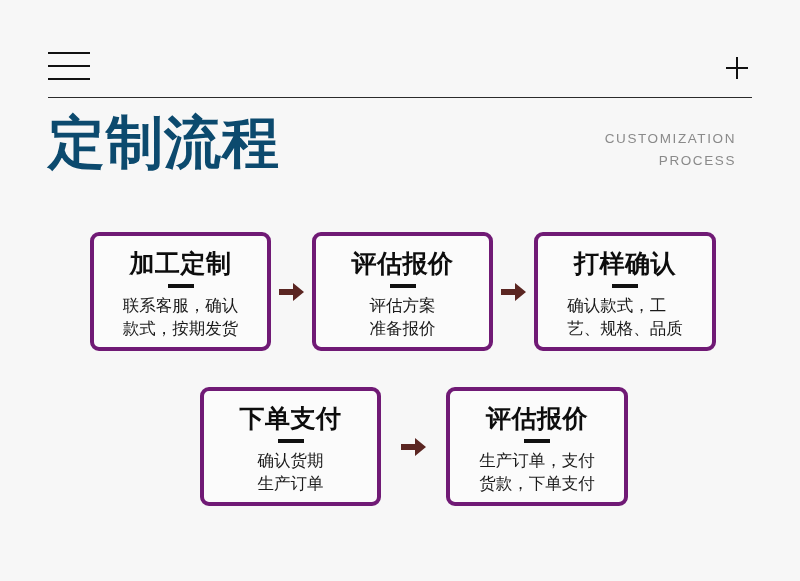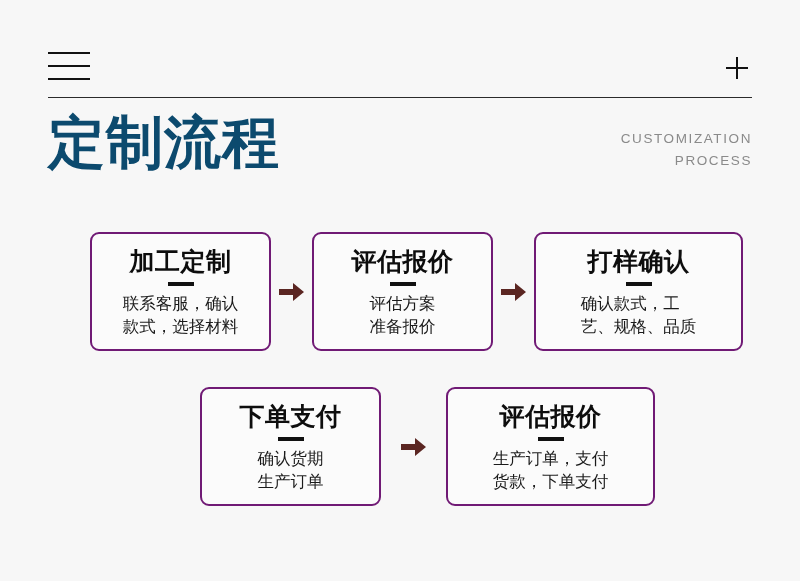--- a/index.html
+++ b/index.html
@@ -86,21 +86,21 @@
     top: 0;
     font-size: 57px;
     font-weight: bold;
     letter-spacing: 1px;
     line-height: 76px;
     color: #0c4a6e;
     white-space: nowrap;
   }
   .subtitle {
     position: absolute;
-    right: 0;
+    right: 16px;
     top: 24px;
     text-align: right;
     font-size: 13.5px;
     line-height: 22px;
     letter-spacing: 1.6px;
     color: #8a8a8a;
   }
   .subtitle div { white-space: nowrap; }
 
   
@@ -117,29 +117,29 @@
     align-items: center;
   }
   .row-1 { left: 90px; top: 232px; }
   .row-2 { left: 200px; top: 387px; gap: 12px; }
 
   .card {
     box-sizing: border-box;
     width: 181px;
     height: 119px;
     background: #fbfbfb;
-    border: 2px solid #701a75;
+    border: 4px solid #701a75;
     border-radius: 9px;
     display: flex;
     flex-direction: column;
     align-items: center;
     justify-content: flex-start;
     padding-top: 11px;
   }
-  .card.wide { width: 209px; }
+  .card.wide { width: 182px; }
 
   .card-title {
     font-size: 25px;
     font-weight: bold;
     letter-spacing: 0.5px;
     line-height: 32px;
     color: #0d0d0d;
     white-space: nowrap;
   }
   .card-divider {
@@ -190,21 +190,21 @@
 
 <div class="flow">
 
   <div class="row row-1">
 
     <div class="card">
       <div class="card-title">加工定制</div>
       <div class="card-divider"></div>
       <div class="card-desc">
         <div>联系客服，确认</div>
-        <div>款式，选择材料</div>
+        <div>款式，按期发货</div>
       </div>
     </div>
 
     <div class="arrow">
       <svg width="26" height="22" viewBox="0 0 26 22" aria-hidden="true">
         <path d="M0 8 H14 V2 L25 11 L14 20 V14 H0 Z" fill="#5b2622"></path>
       </svg>
     </div>
 
     <div class="card">

